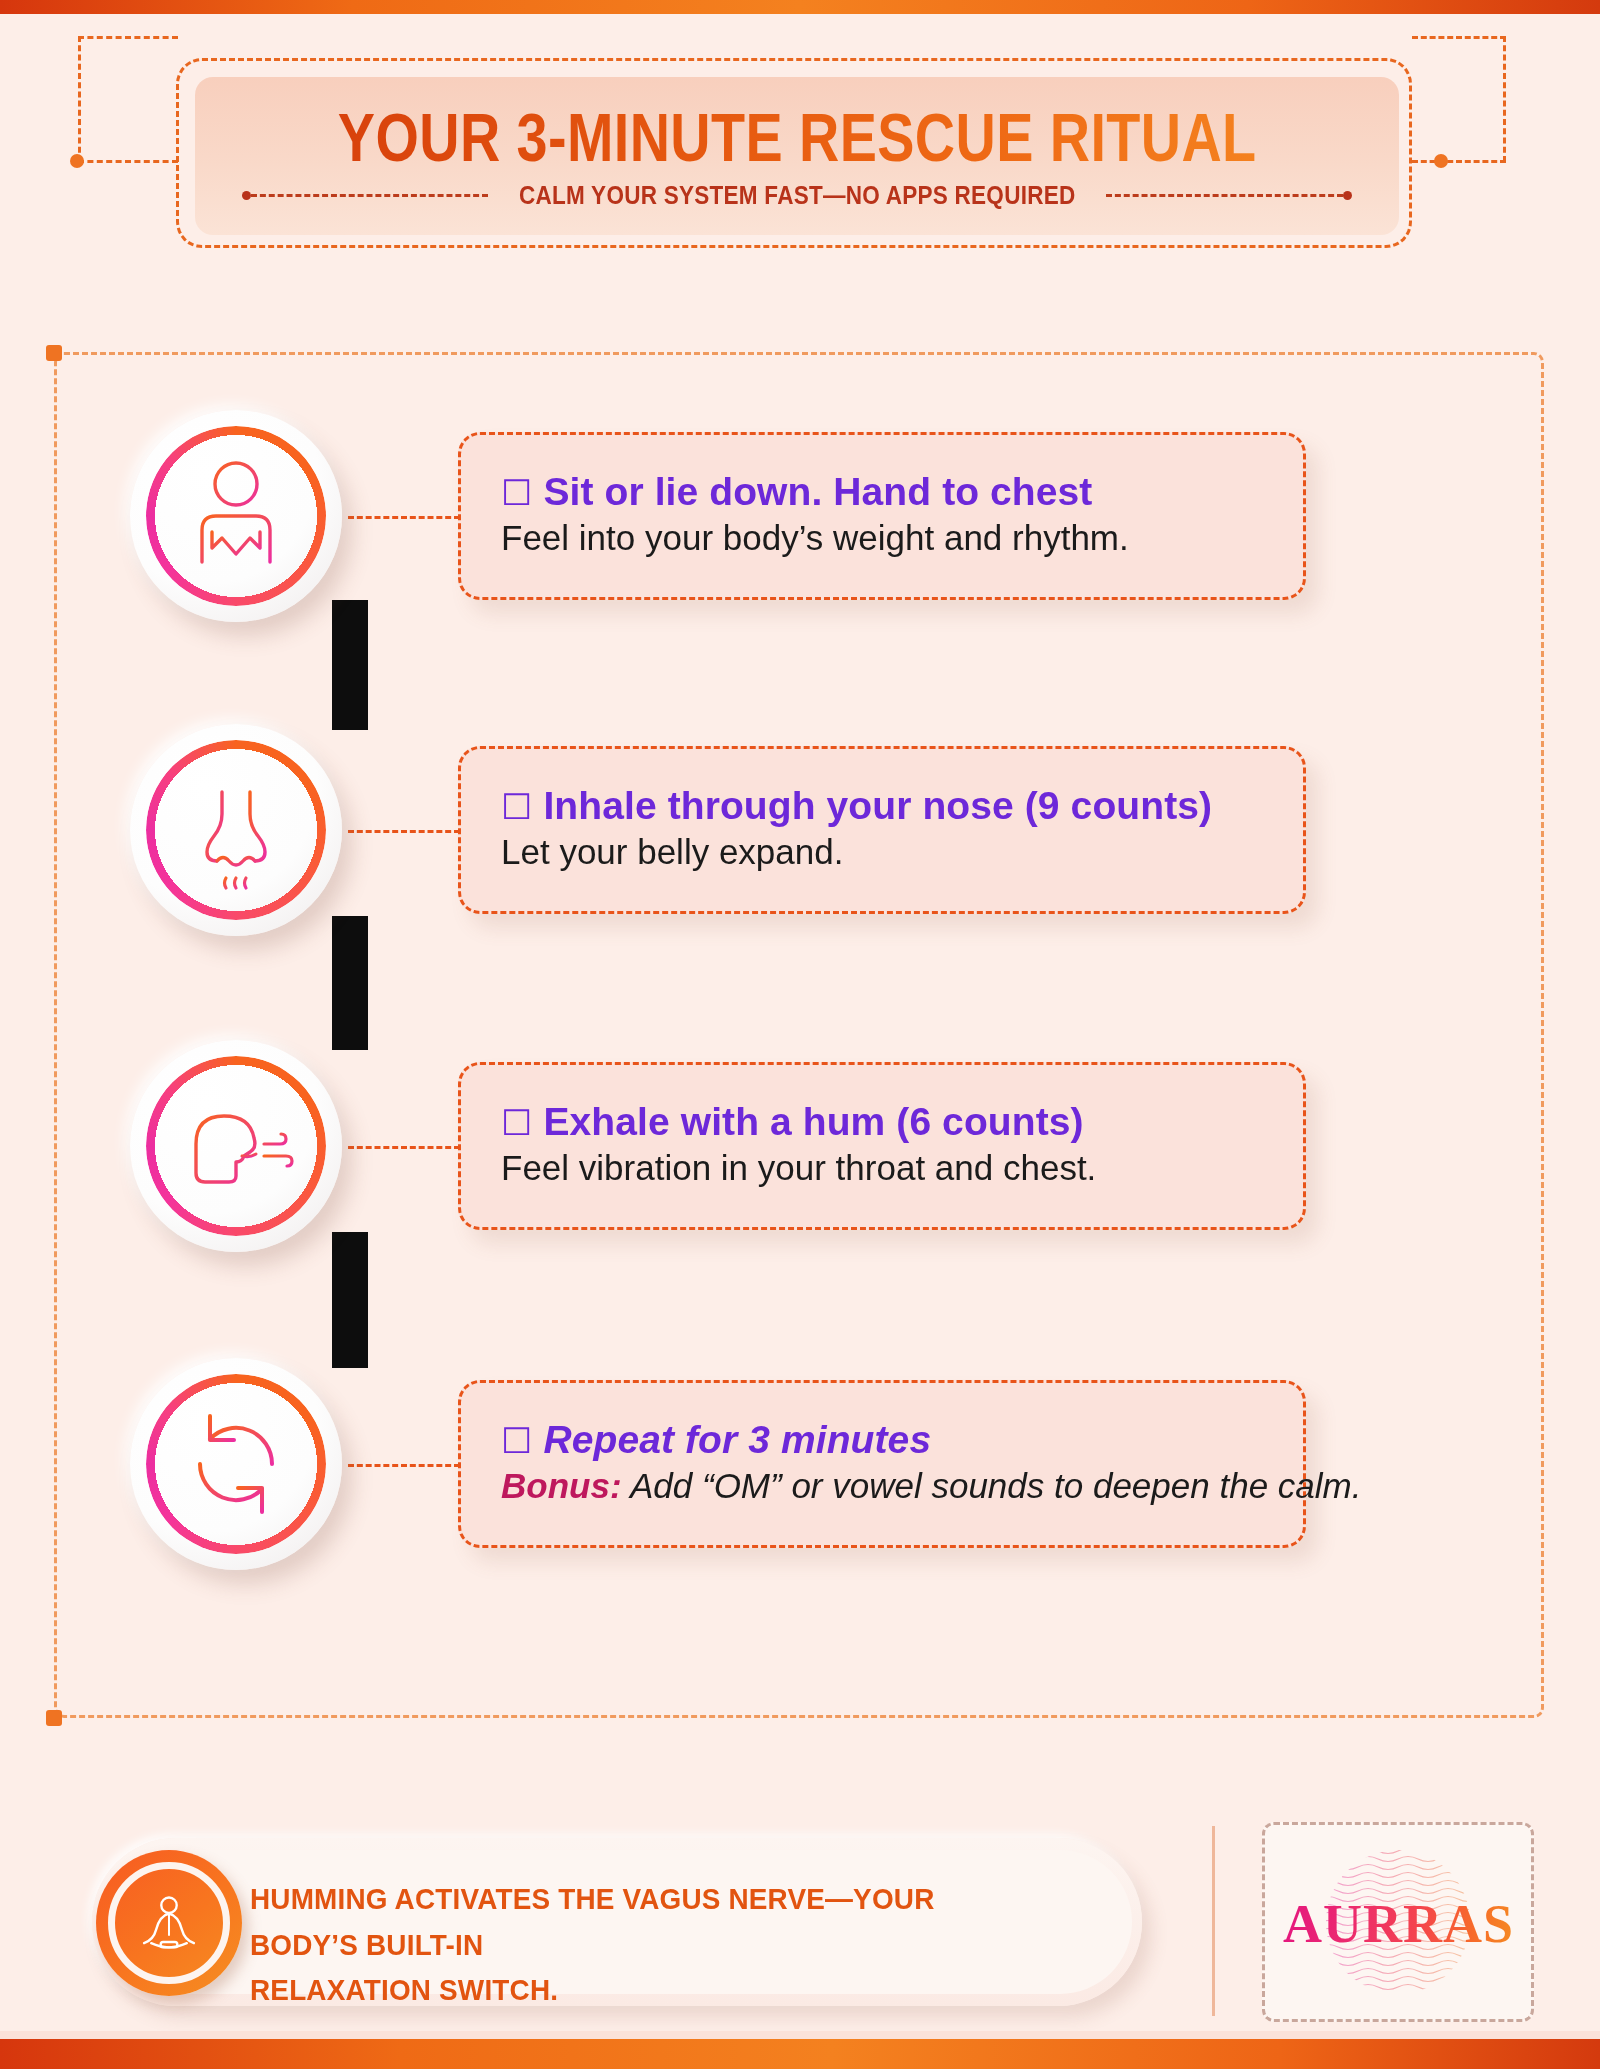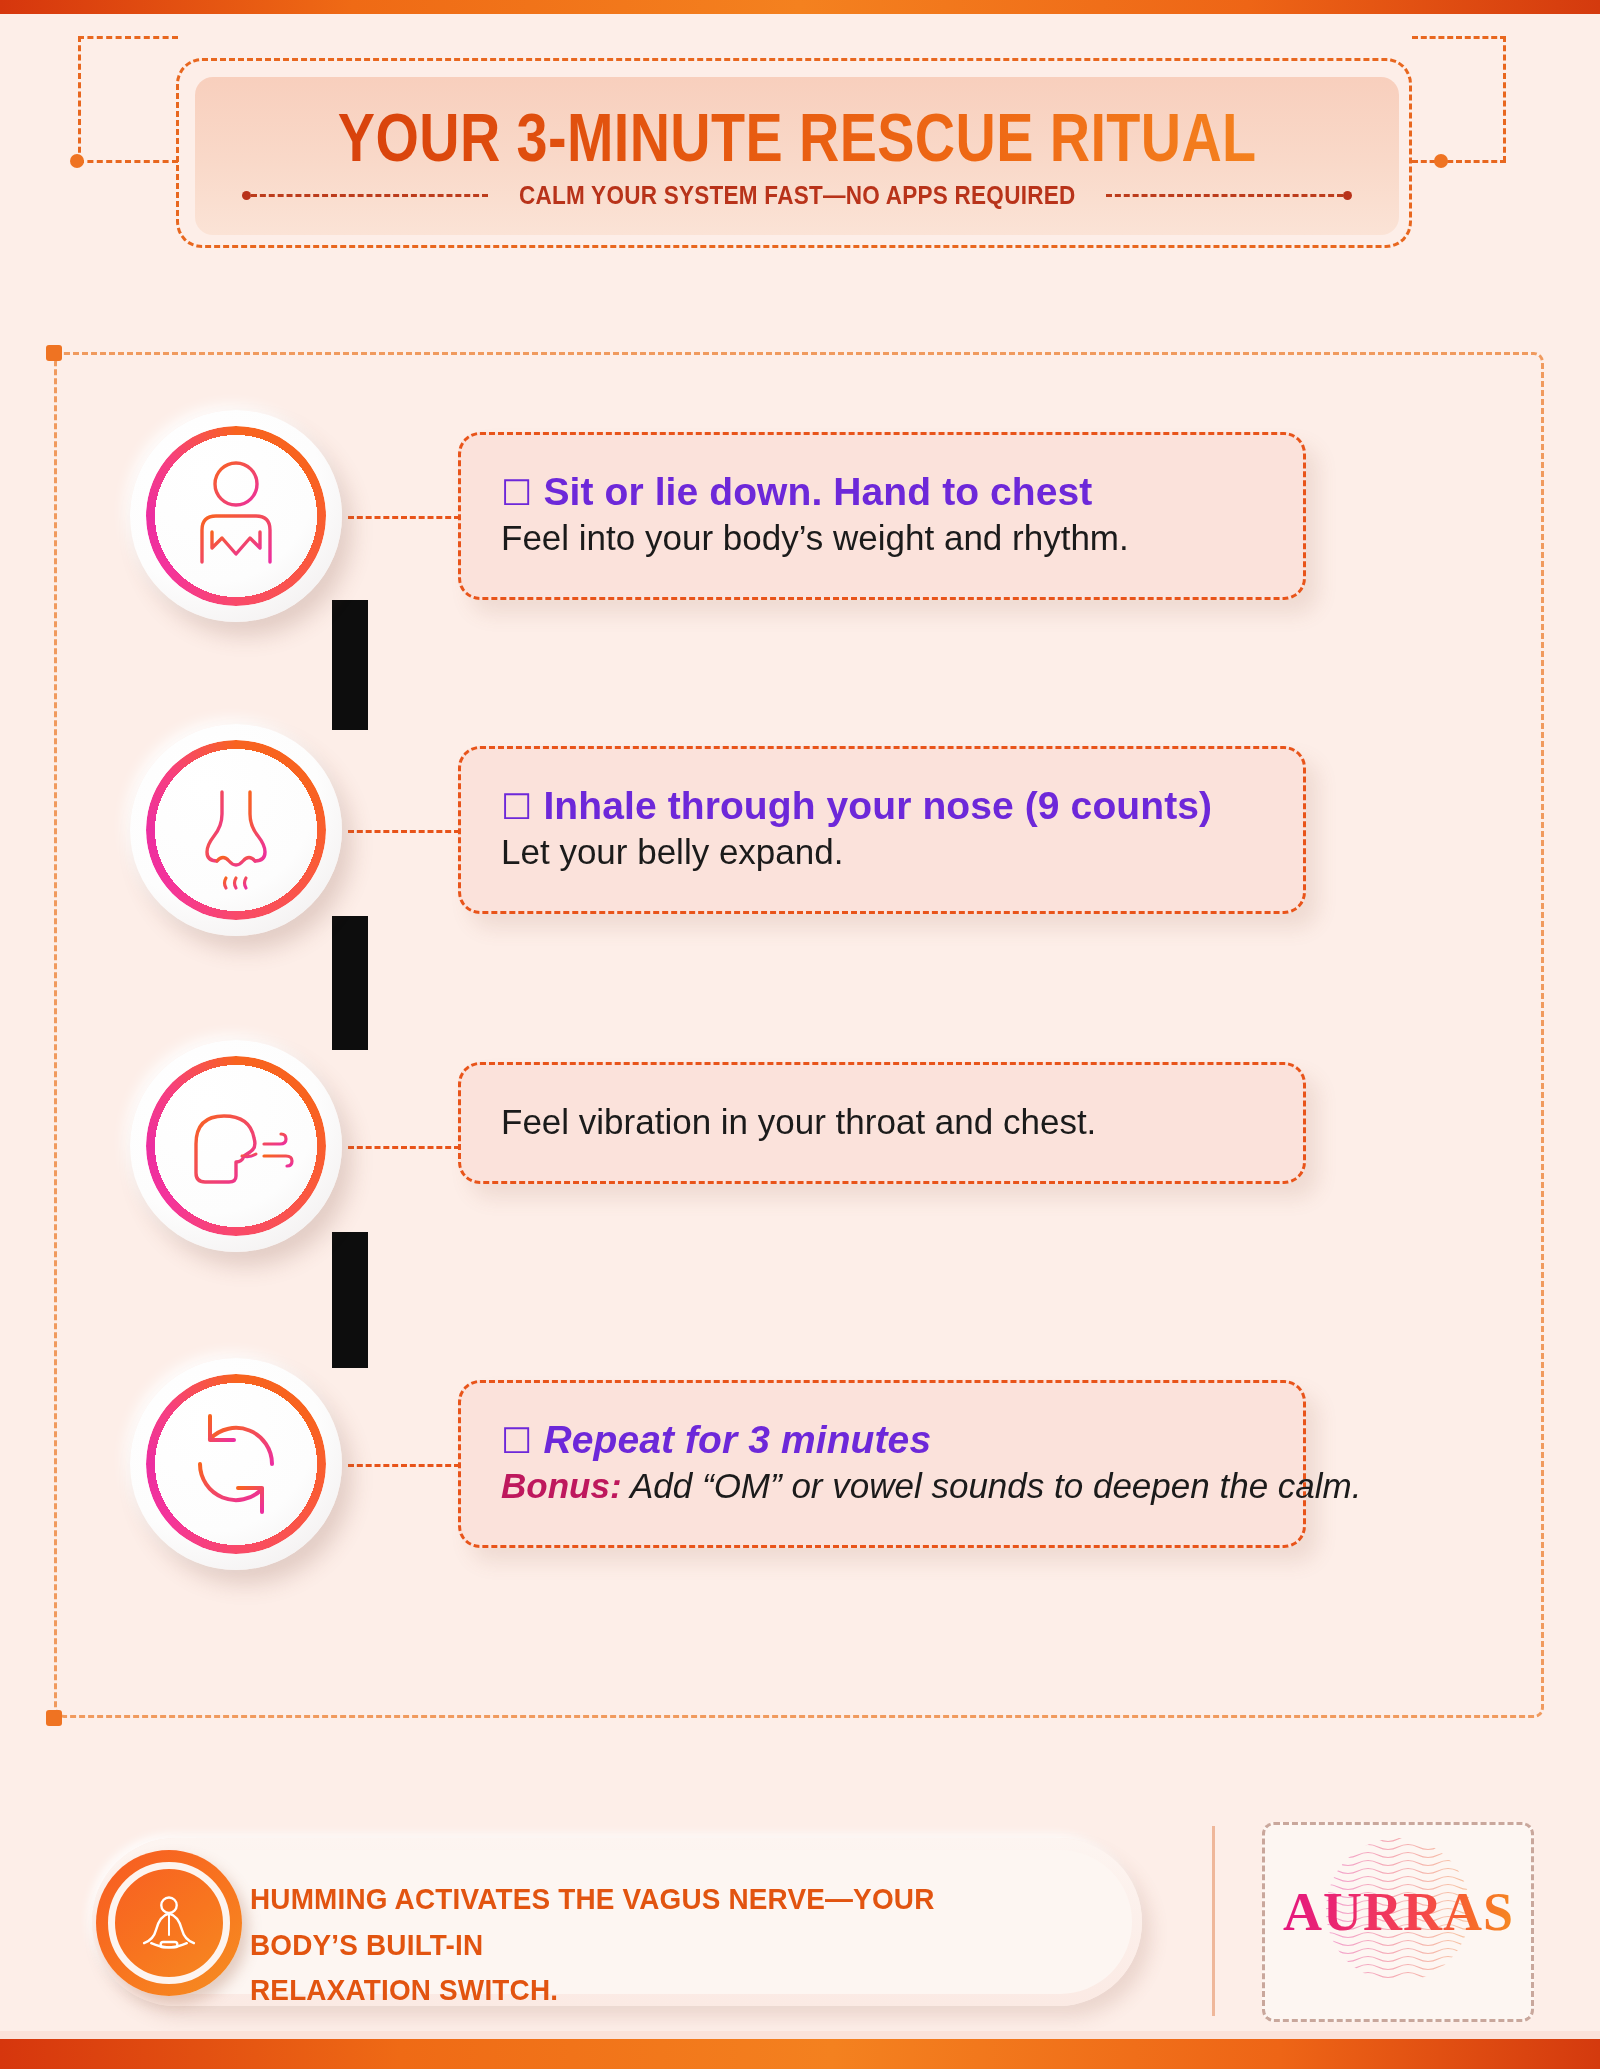--- a/index.html
+++ b/index.html
@@ -265,21 +265,21 @@
     width: 0; height: 190px;
     border-left: 3px solid #efb79a;
   }
   .logo-box {
     position: absolute;
     top: 1822px; left: 1262px;
     width: 272px; height: 200px;
     background: #fdf6f2;
     border: 3px dashed #c9a79c;
     border-radius: 12px;
-    display: flex; align-items: flex-start; justify-content: center;
+    display: flex; align-items: center; justify-content: center;
   }
   .logo-wrap { position: relative; width: 230px; height: 170px; }
   .logo-text {
     position: absolute; left: 0; right: 0; top: 56px;
     text-align: center;
     font-family: "Liberation Serif", serif;
     font-weight: 700;
     font-size: 54px;
     letter-spacing: 1px;
     background: linear-gradient(95deg,#e4177f 0%,#ec2b6e 30%,#f4434e 58%,#f76a2a 82%,#f58a22 100%);
@@ -388,20 +388,24 @@
         </defs>
         <path d="M24 62 q0-28 28-28 q26 0 30 22 q3 10 -4 14 l-6 4 q-2 6 -8 6 l0 14 q0 6 -7 6 h-24 q-9 0 -9 -9 z" fill="none" stroke="url(#g3)" stroke-width="3.4" stroke-linejoin="round"></path>
         <path d="M70 74 q8 2 14 -2" fill="none" stroke="url(#g3)" stroke-width="3" stroke-linecap="round"></path>
         <path d="M92 62 h16 q6 0 6 -5 q0-5 -5-5" fill="none" stroke="url(#g3)" stroke-width="3.2" stroke-linecap="round"></path>
         <path d="M92 74 h22 q6 0 6 5 q0 5 -5 5" fill="none" stroke="url(#g3)" stroke-width="3.2" stroke-linecap="round"></path>
         <path d="M92 86 h12" fill="none" stroke="url(#g3)" stroke-width="3.2" stroke-linecap="round"></path>
       </svg>
     </div>
     <div class="leader" style="top:100px;left:238px;width:112px;"></div>
     <div class="card" style="top:16px;">
+      <div class="card-h">
+        <span class="cbox">☐</span>
+        <span>Exhale with a hum (6 counts)</span>
+      </div>
       <div class="card-sub">Feel vibration in your throat and chest.</div>
     </div>
   </div>
 
   <div class="step">
     <div class="badge" style="top:-6px;">
       <div class="badge-ring"></div>
       <svg class="badge-icon" viewBox="0 0 128 128">
         <defs>
           <linearGradient id="g4" x1="0" y1="0" x2="1" y2="1">

